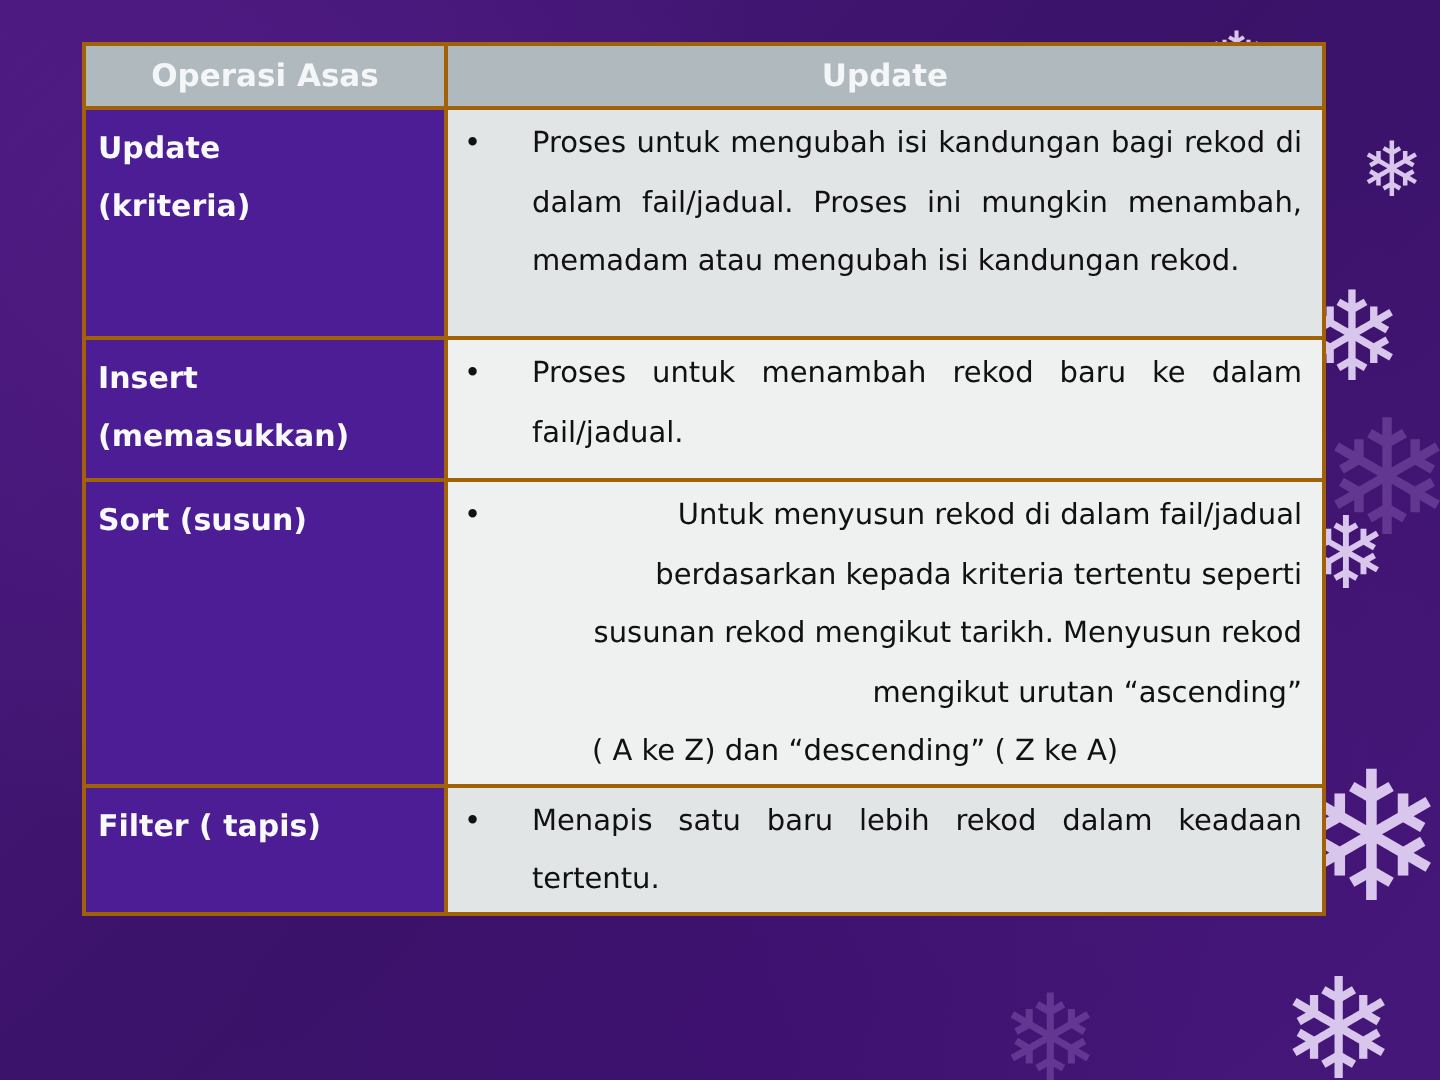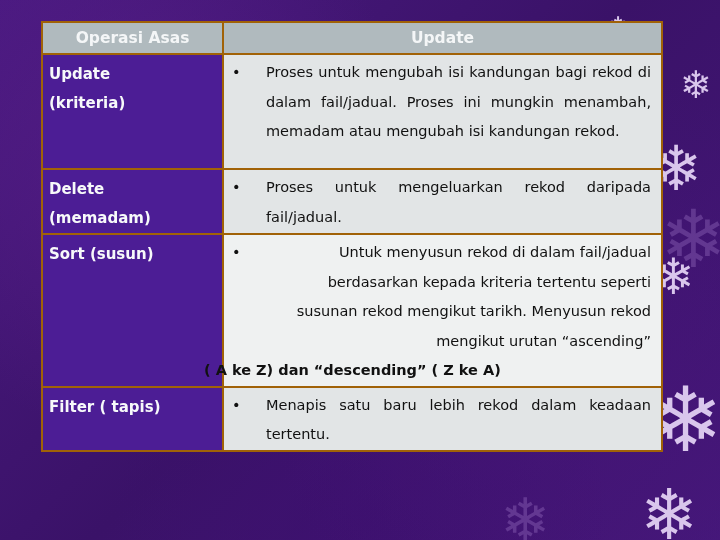--- a/index.html
+++ b/index.html
@@ -23,21 +23,21 @@
     col.c1 { width: 181px; }
     col.c2 { width: 439px; }
     th { background: #b0babe; color: #f4f6f7; font-weight: bold; font-size: 15.5px; height: 30px; line-height: 30px; text-align: center; }
     td.op { background: #4c1d95; color: #f7f9fa; font-weight: bold; font-size: 15px; line-height: 29px; padding: 5px 6px 0 6px !important; }
     td.fn { color: #111; font-size: 14.5px; line-height: 29.5px; padding: 3px 10px 0 0 !important; position: relative; }
     td.fn.alt1 { background: #e2e5e6; }
     td.fn.alt2 { background: #eff1f1; }
     .bullet { position: absolute; left: 8px; top: 3px; }
     .text { margin-left: 42px; text-align: justify; }
     .line { display: block; }
-    .line.center { text-align: left; margin-left: -20px; font-weight: bold; }
+    .line.center { text-align: center; margin-left: -20px; }
   </style>
 </head>
 <body>
 
 <div class="flake" style="left:604px; top:12px; font-size:34px;">❄</div>
 <div class="flake" style="left:680px; top:66px; font-size:38px;">❄</div>
 <div class="flake" style="left:650px; top:138px; font-size:62px;">❄</div>
 <div class="flake faint" style="left:660px; top:200px; font-size:80px;">❄</div>
 <div class="flake" style="left:652px; top:252px; font-size:50px;">❄</div>
 <div class="flake" style="left:648px; top:375px; font-size:90px;">❄</div>
@@ -59,28 +59,28 @@
     <tr style="height:115px;">
       <td class="op">
         <span class="line">Update</span>
         <span class="line">(kriteria)</span>
       </td>
       <td class="fn alt1">
         <span class="bullet">•</span>
         <div class="text">Proses untuk mengubah isi kandungan bagi rekod di dalam fail/jadual. Proses ini mungkin menambah, memadam atau mengubah isi kandungan rekod.</div>
       </td>
     </tr>
-    <tr style="height:64px;">
+    <tr style="height:71px;">
       <td class="op">
-        <span class="line">Delete</span>
-        <span class="line">(memadam)</span>
+        <span class="line">Insert</span>
+        <span class="line">(memasukkan)</span>
       </td>
-      <td class="fn alt1">
+      <td class="fn alt2">
         <span class="bullet">•</span>
-        <div class="text">Proses untuk mengeluarkan rekod daripada fail/jadual.</div>
+        <div class="text">Proses untuk menambah rekod baru ke dalam fail/jadual.</div>
       </td>
     </tr>
     <tr style="height:146px;padding-left:16px;">
       <td class="op">
         <span class="line">Sort (susun)</span>
       </td>
       <td class="fn alt2">
         <span class="bullet">•</span>
         <div class="text" style="text-align:right;">Untuk menyusun rekod di dalam fail/jadual berdasarkan kepada kriteria tertentu seperti susunan rekod mengikut tarikh. Menyusun rekod mengikut urutan “ascending”</div>
         <div class="text line center">( A ke Z) dan “descending” ( Z ke A)</div>

